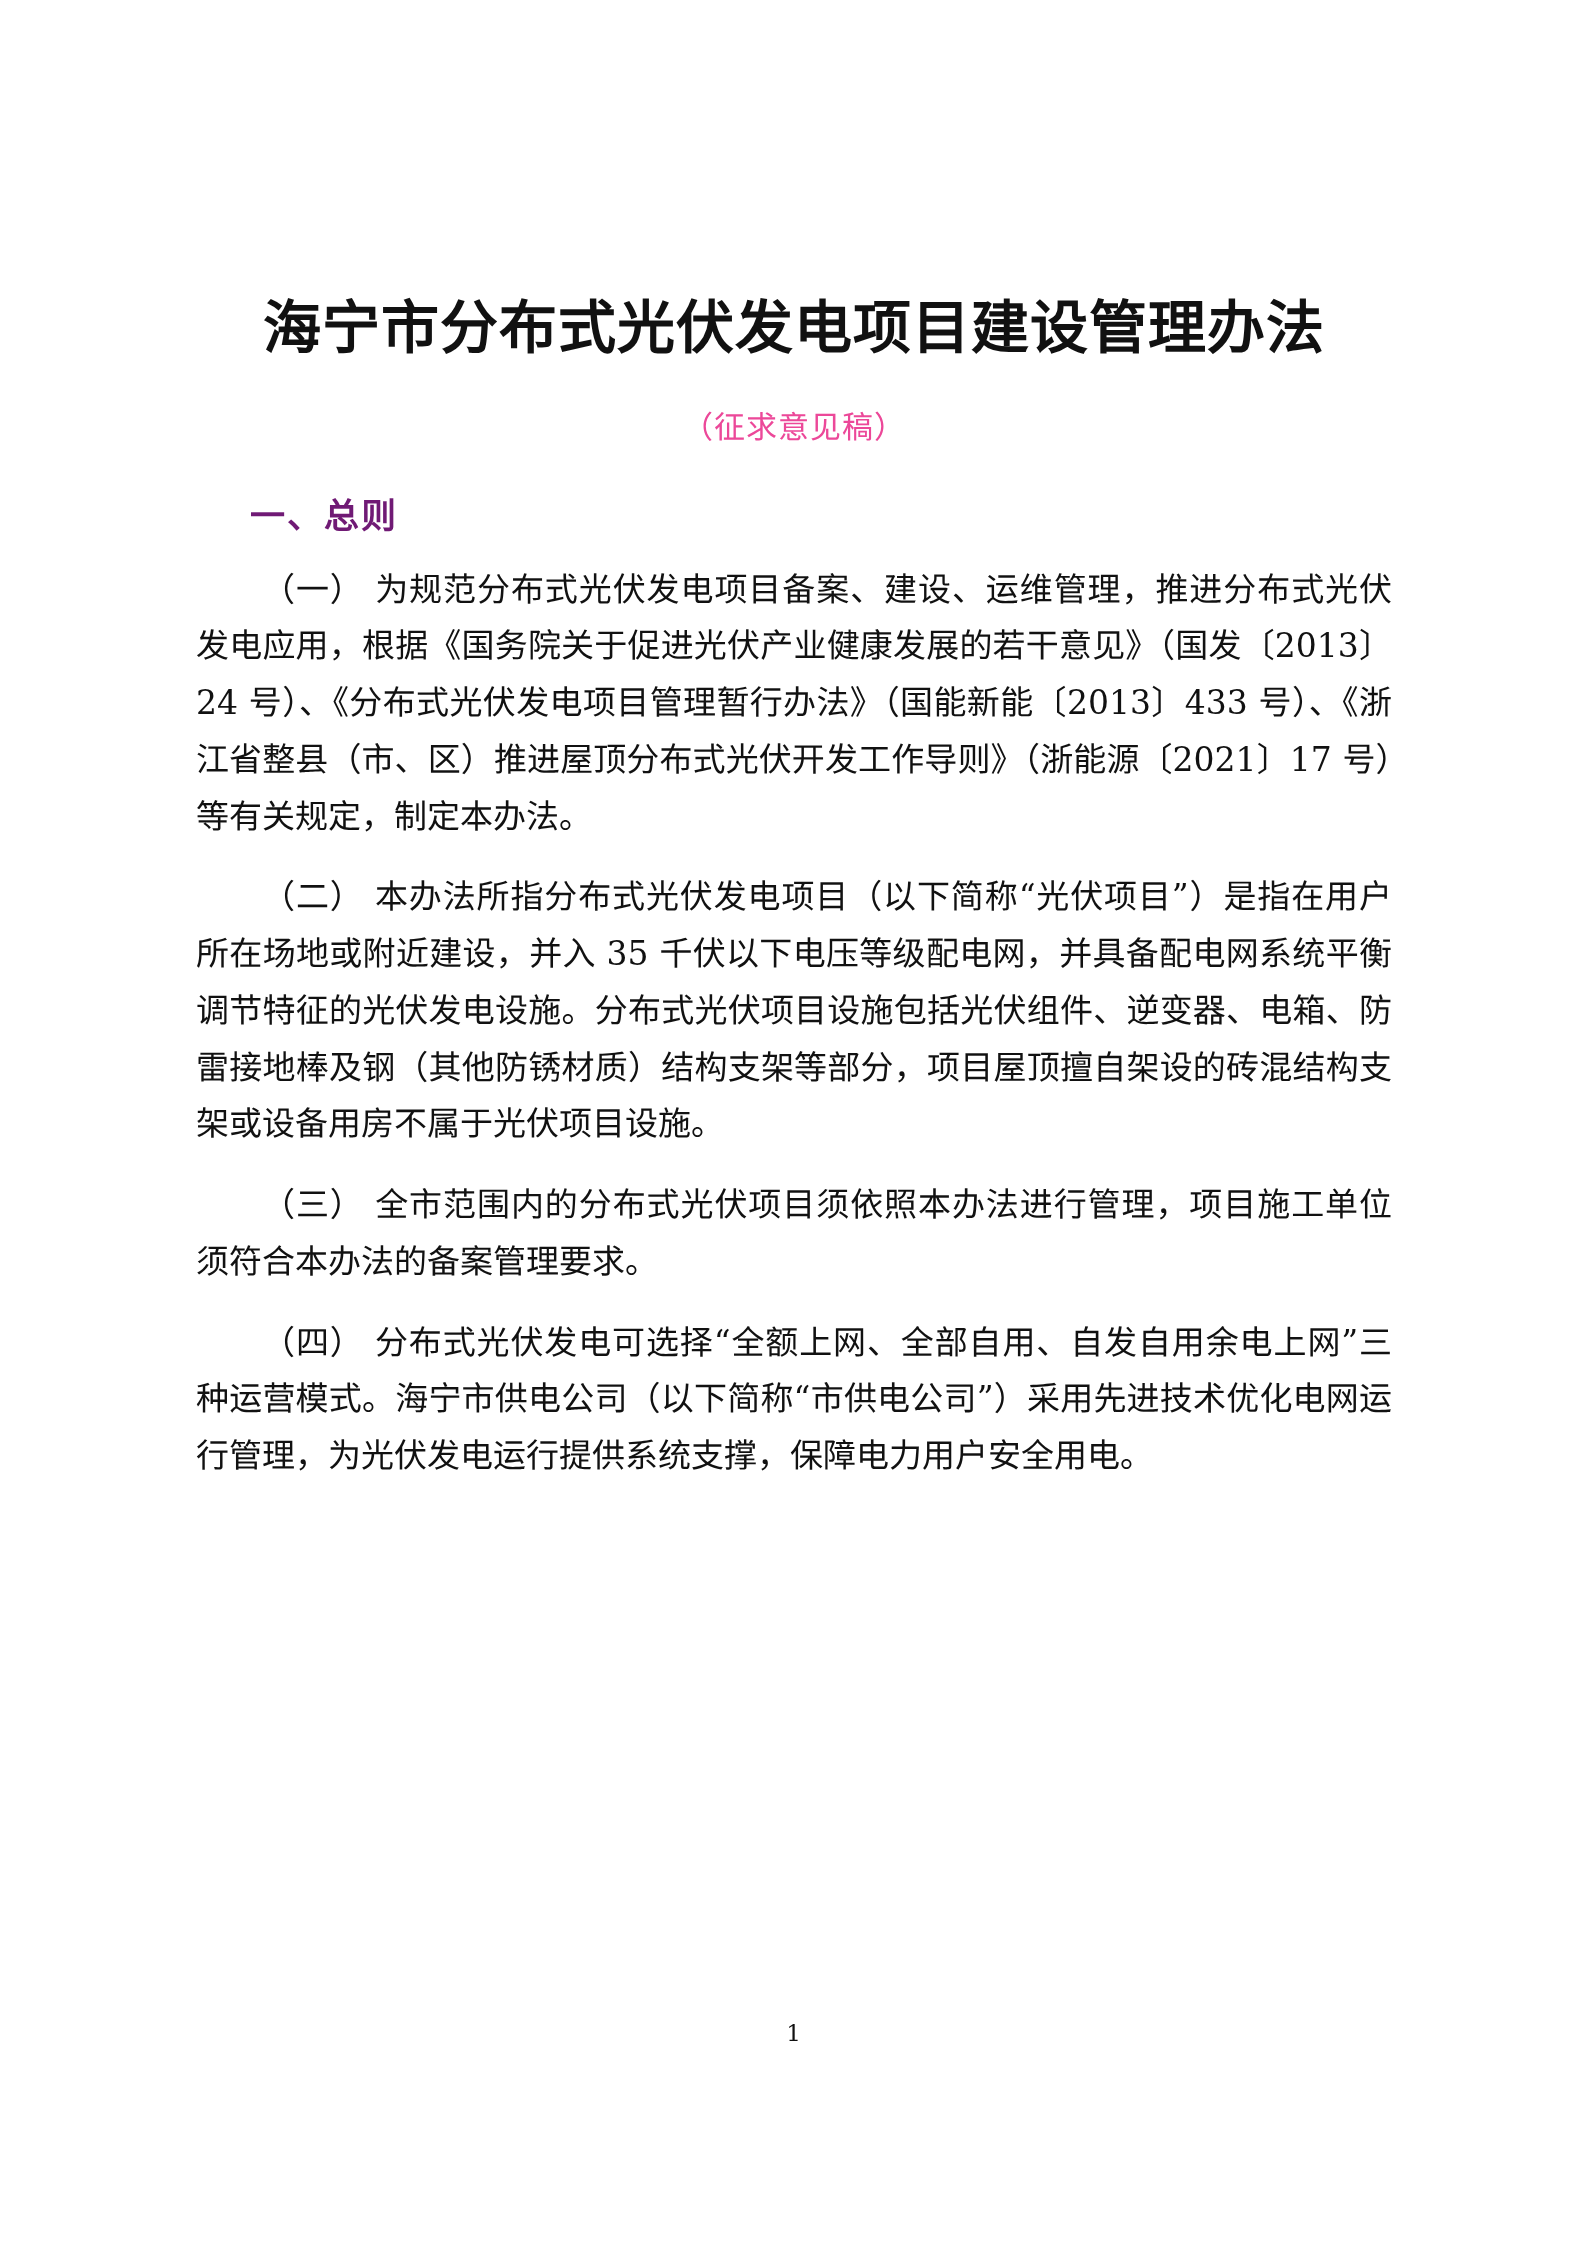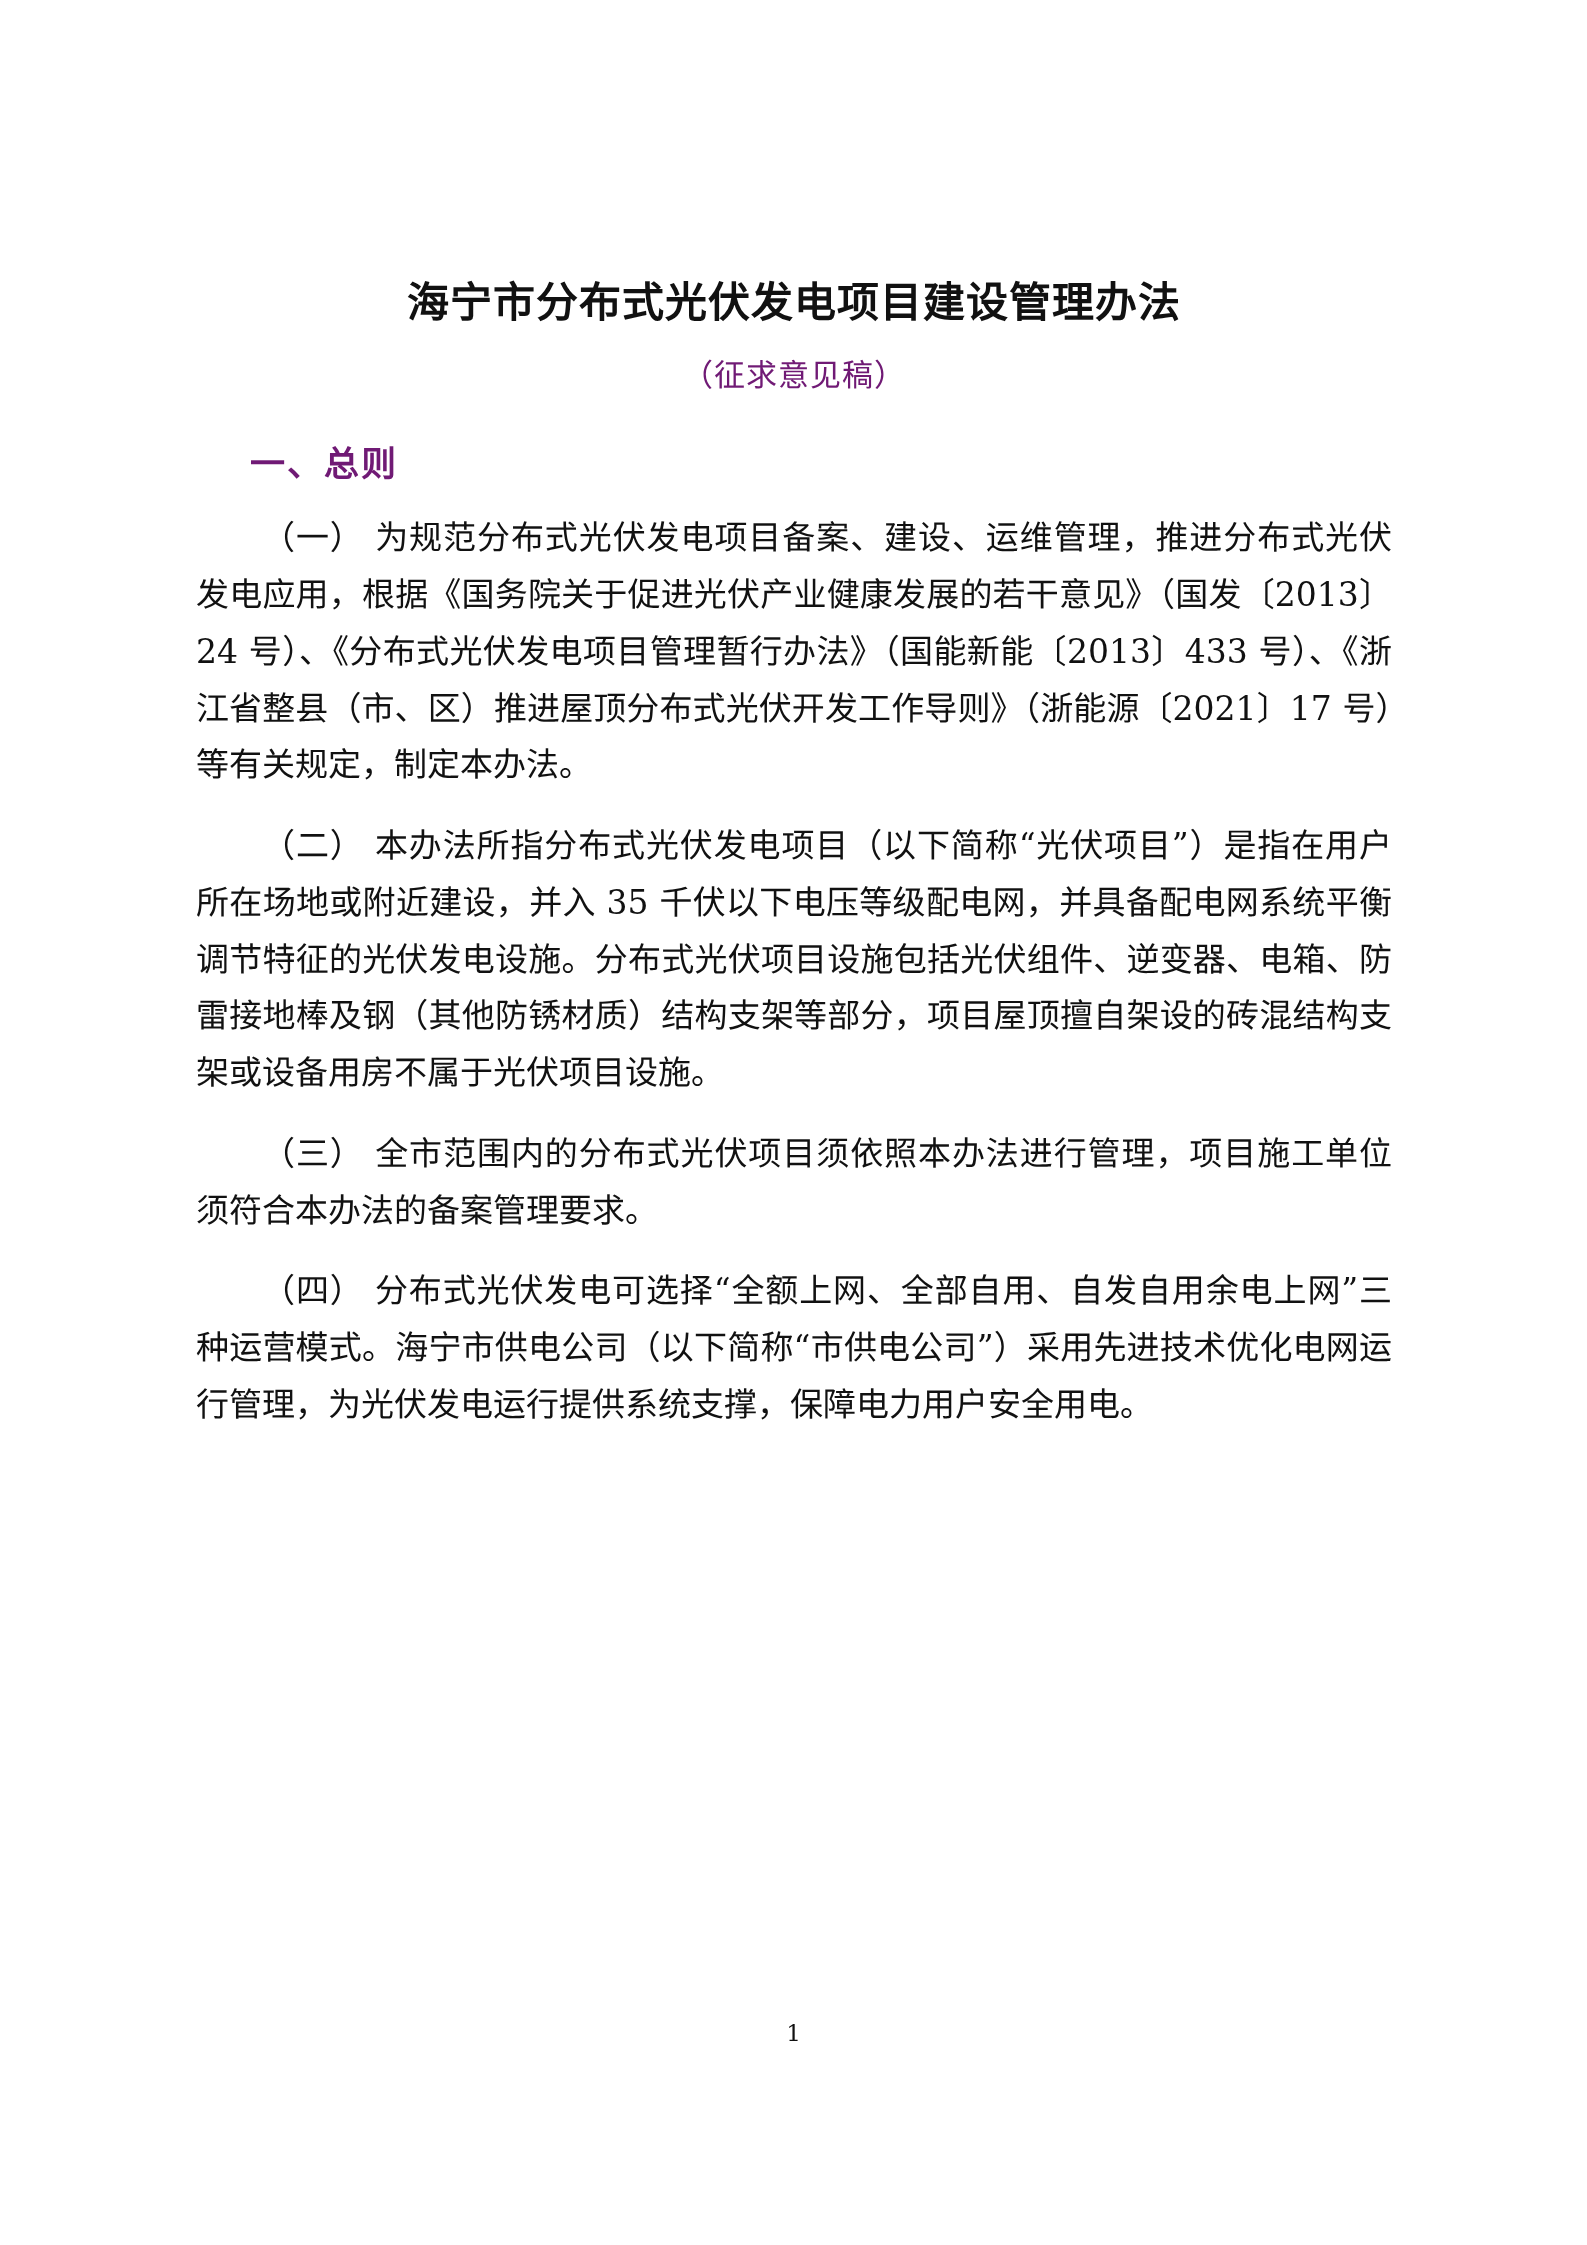--- a/index.html
+++ b/index.html
@@ -23,37 +23,37 @@
     padding: 0;
     background: #ffffff;
   }
   .content {
     position: absolute;
     left: 196px;
     top: 0;
     width: 1196px;
   }
   .doc-title {
-    margin: 0;
+    margin: 16px;
     padding-top: 278px;
     text-align: center;
     font-family: "DejaVu Sans", "Liberation Sans", sans-serif;
     font-weight: 700;
-    font-size: 42px;
+    font-size: 58px;
     letter-spacing: 1px;
     color: #111111;
     line-height: 1.2;
   }
   .doc-subtitle {
     margin: 0;
     padding-top: 22px;
     text-align: center;
     font-family: "DejaVu Serif", "Liberation Serif", serif;
     font-size: 31px;
-    color: #701a75;
+    color: #ec4899;
     letter-spacing: 1px;
   }
   .section-heading {
     margin: 0;
     padding-top: 40px;
     padding-left: 54px;
     font-family: "DejaVu Sans", "Liberation Sans", sans-serif;
     font-weight: 700;
     font-size: 35px;
     color: #701a75;

